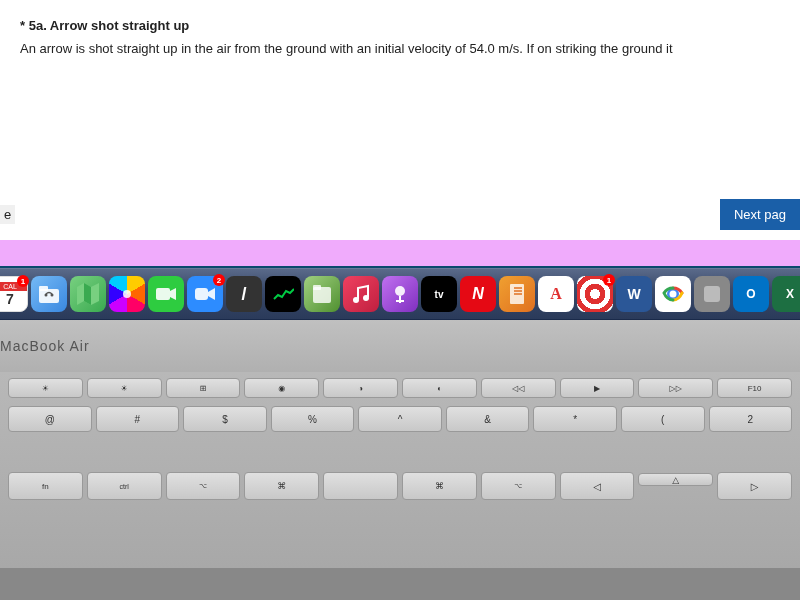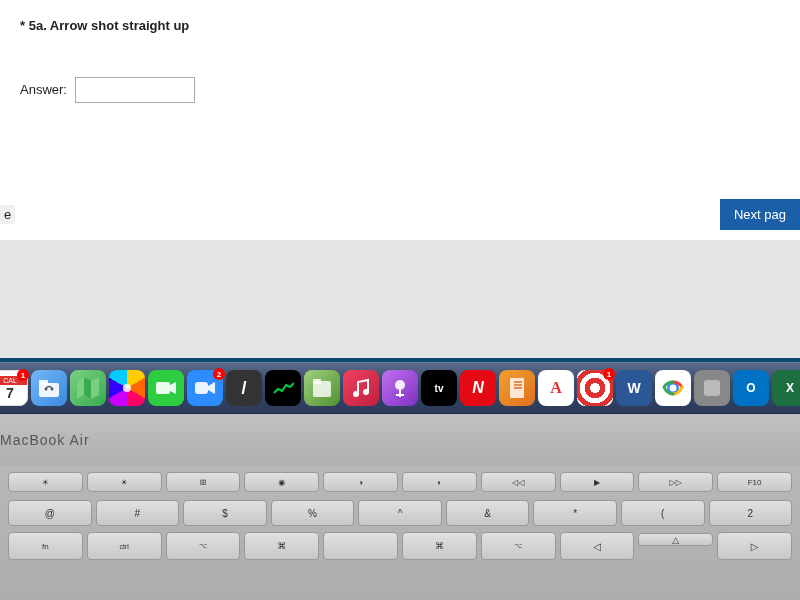--- a/index.html
+++ b/index.html
@@ -7,24 +7,24 @@
       width: 800px;
       height: 600px;
       overflow: hidden;
       font-family: Arial, sans-serif;
       background: #888;
     }
 
     
     .page-content {
       width: 800px;
-      height: 362px;
-      background: #e5e5e5;
+      height: 268px;
+      background: #f0abfc;
       position: relative;
-      border-bottom: 4px solid #0c4a6e;
+      border-bottom: 2px solid #0c4a6e;
     }
 
     .question-area {
       padding: 18px 20px 20px 20px;
       background: #fff;
       margin: 0;
       min-height: 240px;
       position: relative;
     }
 
@@ -212,25 +212,21 @@
     .app-outlook { background: #0072c6; color: #fff; font-size: 10px; }
     .app-excel { background: #1d6f42; color: #fff; font-size: 10px; }
   </style>
 </head>
 <body>
 
 <div class="page-content">
   <div class="question-area">
     <div class="question-title">* 5a. Arrow shot straight up</div>
     <div class="question-body">
-      <br>
-    </div>
-    <div class="answer-row">
-      <label class="answer-label">Answer:</label>
-      <input class="answer-input" type="text" style="">
+      <span>An arrow is shot straight up in the air from the ground with an initial velocity of 54.0 m/s. If on striking the ground it</span><br>
     </div>
 
     <div class="left-edge-label">e</div>
 
     <div class="next-btn-area">
       <button class="next-btn">Next pag</button>
     </div>
   </div>
 </div>
 
@@ -392,21 +388,21 @@
     <div class="key" style="width:34px;height:26px;font-size:10px;">#</div>
     <div class="key" style="width:34px;height:26px;font-size:10px;">$</div>
     <div class="key" style="width:34px;height:26px;font-size:10px;">%</div>
     <div class="key" style="width:34px;height:26px;font-size:10px;">^</div>
     <div class="key" style="width:34px;height:26px;font-size:10px;">&amp;</div>
     <div class="key" style="width:34px;height:26px;font-size:10px;">*</div>
     <div class="key" style="width:34px;height:26px;font-size:10px;">(</div>
     <div class="key" style="width:34px;height:26px;font-size:10px;">2</div>
   </div>
 
-  <div class="keyboard-row key-main-row" style="padding-top:2px;">
+  <div class="keyboard-row key-main-row" style="padding-top:2px;margin-top:34px;">
     <div class="key" style="width:30px;height:28px;font-size:8px;">fn</div>
     <div class="key" style="width:34px;height:28px;font-size:7px;">ctrl</div>
     <div class="key" style="width:34px;height:28px;font-size:7px;">⌥</div>
     <div class="key" style="width:46px;height:28px;font-size:9px;">⌘</div>
     <div class="key" style="width:180px;height:28px;font-size:9px;"></div>
     <div class="key" style="width:46px;height:28px;font-size:9px;">⌘</div>
     <div class="key" style="width:34px;height:28px;font-size:7px;">⌥</div>
     <div class="key" style="width:28px;height:28px;font-size:10px;">◁</div>
     <div class="key" style="width:24px;height:13px;font-size:9px;align-self:flex-start;margin-top:1px;">△</div>
     <div class="key" style="width:28px;height:28px;font-size:10px;">▷</div>

